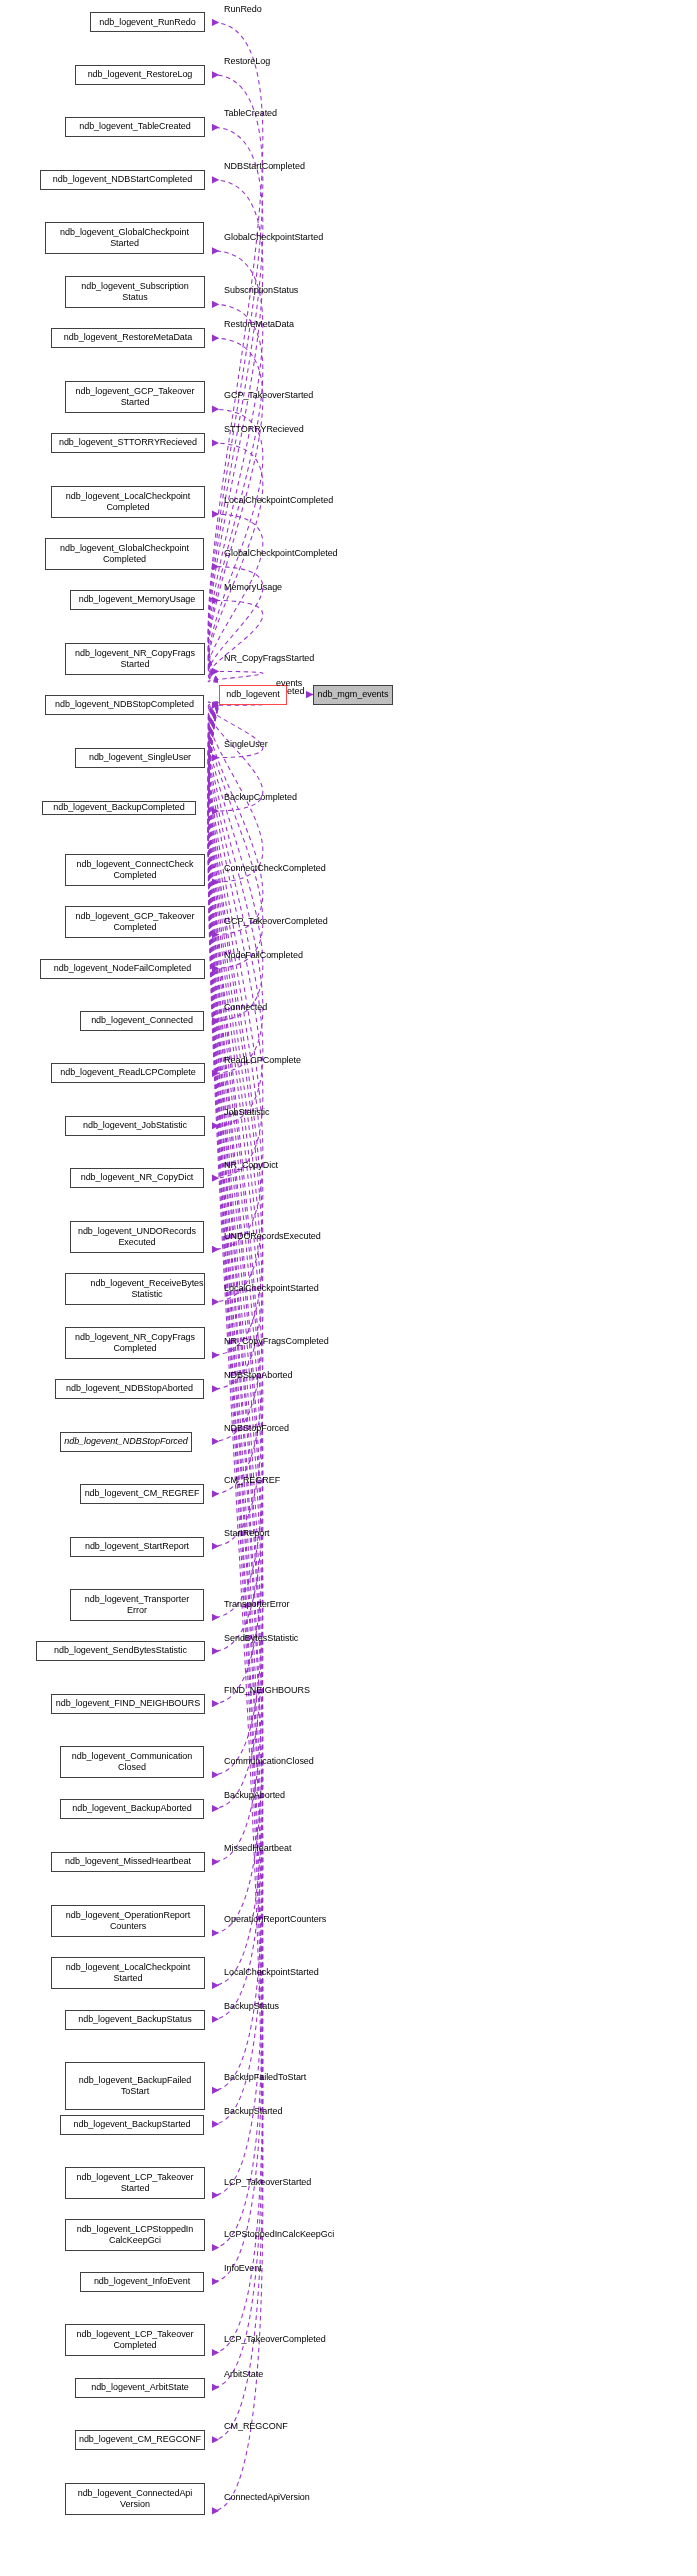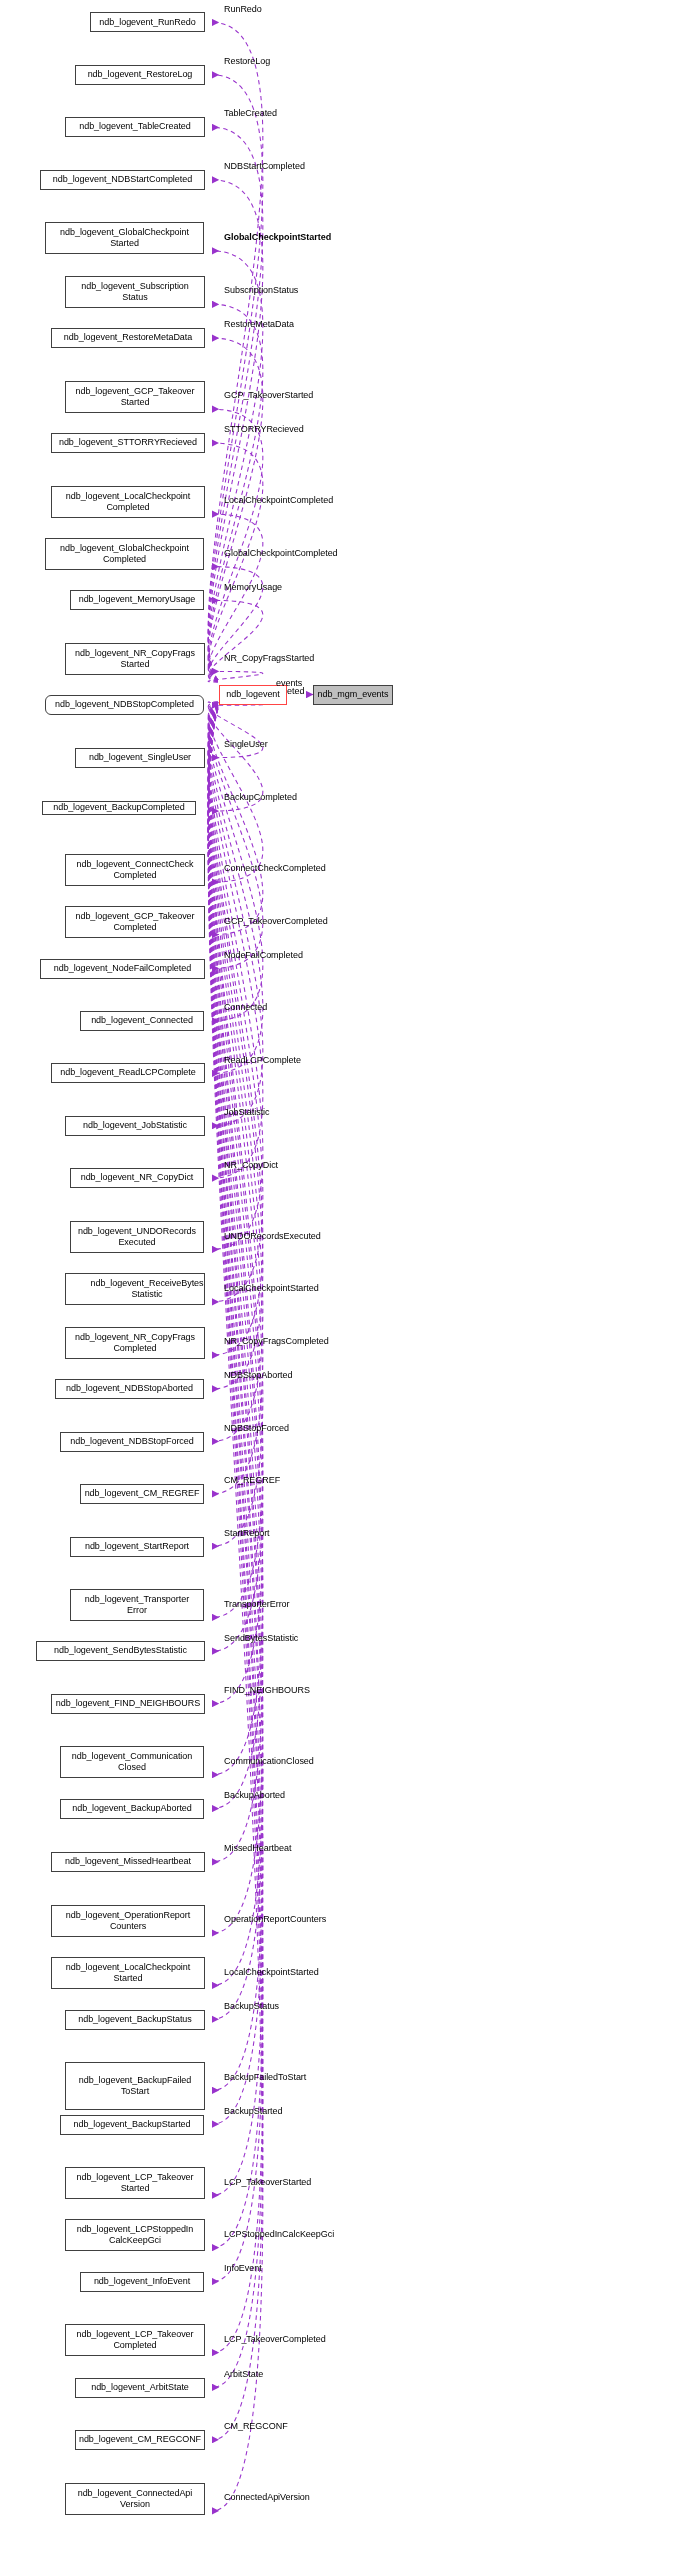--- a/index.html
+++ b/index.html
@@ -136,40 +136,40 @@
       <div class="node" style="left: 65px; top: 381px; width: 140px; height: 32px;">ndb_logevent_GCP_Takeover
 Started</div>
       <div class="node" style="left: 51px; top: 433px; width: 154px; height: 19.6px;">ndb_logevent_STTORRYRecieved</div>
       <div class="node" style="left: 51px; top: 486px; width: 154px; height: 32px;">ndb_logevent_LocalCheckpoint
 Completed</div>
       <div class="node" style="left: 45px; top: 538px; width: 159px; height: 32px;">ndb_logevent_GlobalCheckpoint
 Completed</div>
       <div class="node" style="left: 70px; top: 590px; width: 134px; height: 19.6px;">ndb_logevent_MemoryUsage</div>
       <div class="node" style="left: 65px; top: 643px; width: 140px; height: 32px;">ndb_logevent_NR_CopyFrags
 Started</div>
-      <div class="node" style="left: 45px; top: 695px; width: 159px; height: 19.6px; border-radius: 6px;">ndb_logevent_NDBStopCompleted</div>
+      <div class="node" style="left: 45px; top: 695px; width: 159px; height: 19.6px;">ndb_logevent_NDBStopCompleted</div>
       <div class="node" style="left: 75px; top: 748px; width: 130px; height: 19.6px;">ndb_logevent_SingleUser</div>
       <div class="node" style="left: 42px; top: 801px; width: 154px; height: 14px;">ndb_logevent_BackupCompleted</div>
       <div class="node" style="left: 65px; top: 854px; width: 140px; height: 32px;">ndb_logevent_ConnectCheck
 Completed</div>
       <div class="node" style="left: 65px; top: 906px; width: 140px; height: 32px;">ndb_logevent_GCP_Takeover
 Completed</div>
       <div class="node" style="left: 40px; top: 959px; width: 165px; height: 19.6px;">ndb_logevent_NodeFailCompleted</div>
       <div class="node" style="left: 80px; top: 1011px; width: 124px; height: 19.6px;">ndb_logevent_Connected</div>
       <div class="node" style="left: 51px; top: 1063px; width: 154px; height: 19.6px;">ndb_logevent_ReadLCPComplete</div>
       <div class="node" style="left: 65px; top: 1116px; width: 140px; height: 19.6px;">ndb_logevent_JobStatistic</div>
       <div class="node" style="left: 70px; top: 1168px; width: 134px; height: 19.6px;">ndb_logevent_NR_CopyDict</div>
       <div class="node" style="left: 70px; top: 1221px; width: 134px; height: 32px;">ndb_logevent_UNDORecords
 Executed</div>
       <div class="node" style="left: 65px; top: 1273px; width: 140px; height: 32px; padding-left: 24px;">ndb_logevent_ReceiveBytes
 Statistic</div>
       <div class="node" style="left: 65px; top: 1327px; width: 140px; height: 32px;">ndb_logevent_NR_CopyFrags
 Completed</div>
       <div class="node" style="left: 55px; top: 1379px; width: 149px; height: 19.6px;">ndb_logevent_NDBStopAborted</div>
-      <div class="node" style="left: 60px; top: 1432px; width: 144px; height: 19.6px;">ndb_logevent_NDBStopForced</div>
+      <div class="node" style="left: 60px; top: 1432px; width: 132px; height: 19.6px; font-style: italic;">ndb_logevent_NDBStopForced</div>
       <div class="node" style="left: 80px; top: 1484px; width: 124px; height: 19.6px;">ndb_logevent_CM_REGREF</div>
       <div class="node" style="left: 70px; top: 1537px; width: 134px; height: 19.6px;">ndb_logevent_StartReport</div>
       <div class="node" style="left: 70px; top: 1589px; width: 134px; height: 32px;">ndb_logevent_Transporter
 Error</div>
       <div class="node" style="left: 36px; top: 1641px; width: 169px; height: 19.6px;">ndb_logevent_SendBytesStatistic</div>
       <div class="node" style="left: 51px; top: 1694px; width: 154px; height: 19.6px;">ndb_logevent_FIND_NEIGHBOURS</div>
       <div class="node" style="left: 60px; top: 1746px; width: 144px; height: 32px;">ndb_logevent_Communication
 Closed</div>
       <div class="node" style="left: 60px; top: 1799px; width: 144px; height: 19.6px;">ndb_logevent_BackupAborted</div>
       <div class="node" style="left: 51px; top: 1852px; width: 154px; height: 19.6px;">ndb_logevent_MissedHeartbeat</div>
@@ -191,21 +191,21 @@
       <div class="node" style="left: 75px; top: 2378px; width: 130px; height: 19.6px;">ndb_logevent_ArbitState</div>
       <div class="node" style="left: 75px; top: 2430px; width: 130px; height: 19.6px;">ndb_logevent_CM_REGCONF</div>
       <div class="node" style="left: 65px; top: 2483px; width: 140px; height: 32px;">ndb_logevent_ConnectedApi
 Version</div>
     </div>
   <div id="labels-layer">
       <div class="edge-label" style="left: 224px; top: 3.6px;">RunRedo</div>
       <div class="edge-label" style="left: 224px; top: 56px;">RestoreLog</div>
       <div class="edge-label" style="left: 224px; top: 108px;">TableCreated</div>
       <div class="edge-label" style="left: 224px; top: 161px;">NDBStartCompleted</div>
-      <div class="edge-label" style="left: 224px; top: 232px; font-weight: bold;">GlobalCheckpointStarted</div>
+      <div class="edge-label" style="left: 224px; top: 232px;">GlobalCheckpointStarted</div>
       <div class="edge-label" style="left: 224px; top: 285px;">SubscriptionStatus</div>
       <div class="edge-label" style="left: 224px; top: 319px;">RestoreMetaData</div>
       <div class="edge-label" style="left: 224px; top: 390px;">GCP_TakeoverStarted</div>
       <div class="edge-label" style="left: 224px; top: 424px;">STTORRYRecieved</div>
       <div class="edge-label" style="left: 224px; top: 495px;">LocalCheckpointCompleted</div>
       <div class="edge-label" style="left: 224px; top: 548px;">GlobalCheckpointCompleted</div>
       <div class="edge-label" style="left: 224px; top: 582px;">MemoryUsage</div>
       <div class="edge-label" style="left: 224px; top: 653px;">NR_CopyFragsStarted</div>
       <div class="edge-label" style="left: 224px; top: 686px;">NDBStopCompleted</div>
       <div class="edge-label" style="left: 224px; top: 739px;">SingleUser</div>

